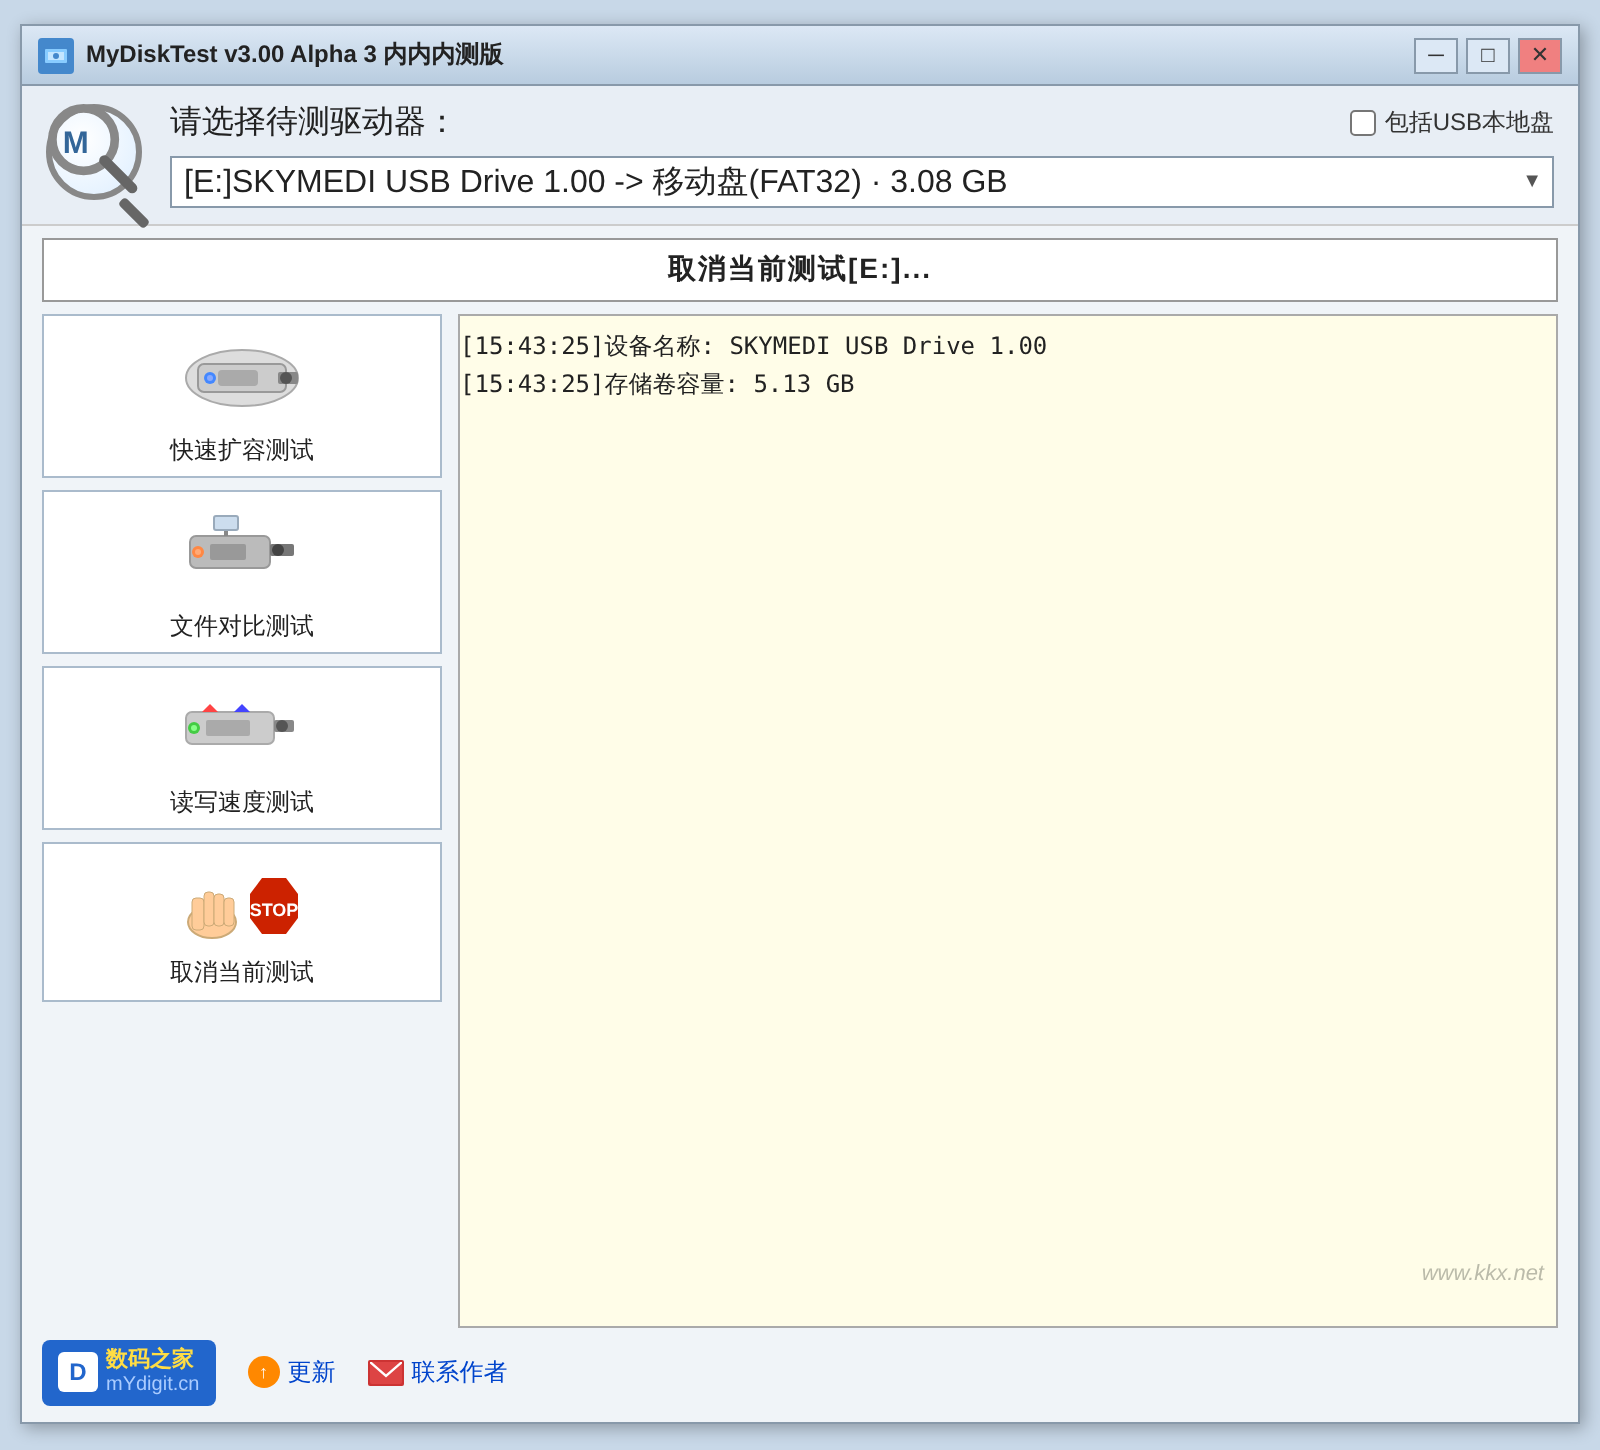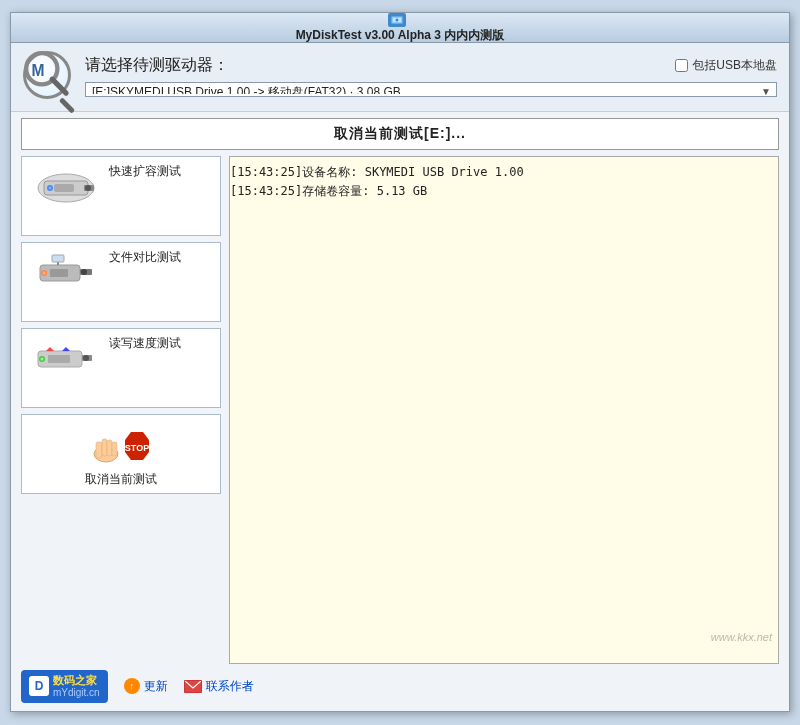--- a/index.html
+++ b/index.html
@@ -22,21 +22,20 @@
     }
     
     .titlebar {
       background: linear-gradient(to bottom, #dce8f5, #b8ccdf);
       height: 30px;
       display: flex;
       align-items: center;
       padding: 0 8px;
       border-bottom: 1px solid #8899aa;
       user-select: none;
-      flex-direction: column;
     }
     .titlebar-icon {
       width: 18px;
       height: 18px;
       margin-right: 6px;
       background: #4488cc;
       border-radius: 2px;
       display: flex;
       align-items: center;
       justify-content: center;
@@ -103,24 +102,24 @@
     }
     .checkbox-area {
       display: flex;
       align-items: center;
       gap: 4px;
       font-size: 12px;
       color: #333;
     }
     .drive-select {
       width: 100%;
-      height: 15px;
+      height: 26px;
       background: white;
       border: 1px solid #8899aa;
-      font-size: 12px;
+      font-size: 16px;
       padding: 2px 6px;
       color: #222;
       appearance: none;
       -webkit-appearance: none;
       position: relative;
     }
     .drive-select-wrap {
       position: relative;
       width: 100%;
     }
@@ -160,20 +159,22 @@
       flex-shrink: 0;
       display: flex;
       flex-direction: column;
       gap: 6px;
     }
     .test-btn {
       background: white;
       border: 1px solid #aabbcc;
       cursor: pointer;
       display: flex;
+      flex-direction: column;
+      align-items: center;
       padding: 6px 4px 4px 4px;
       gap: 3px;
       min-height: 80px;
     }
     .test-btn-img {
       width: 80px;
       height: 50px;
       display: flex;
       align-items: center;
       justify-content: center;

